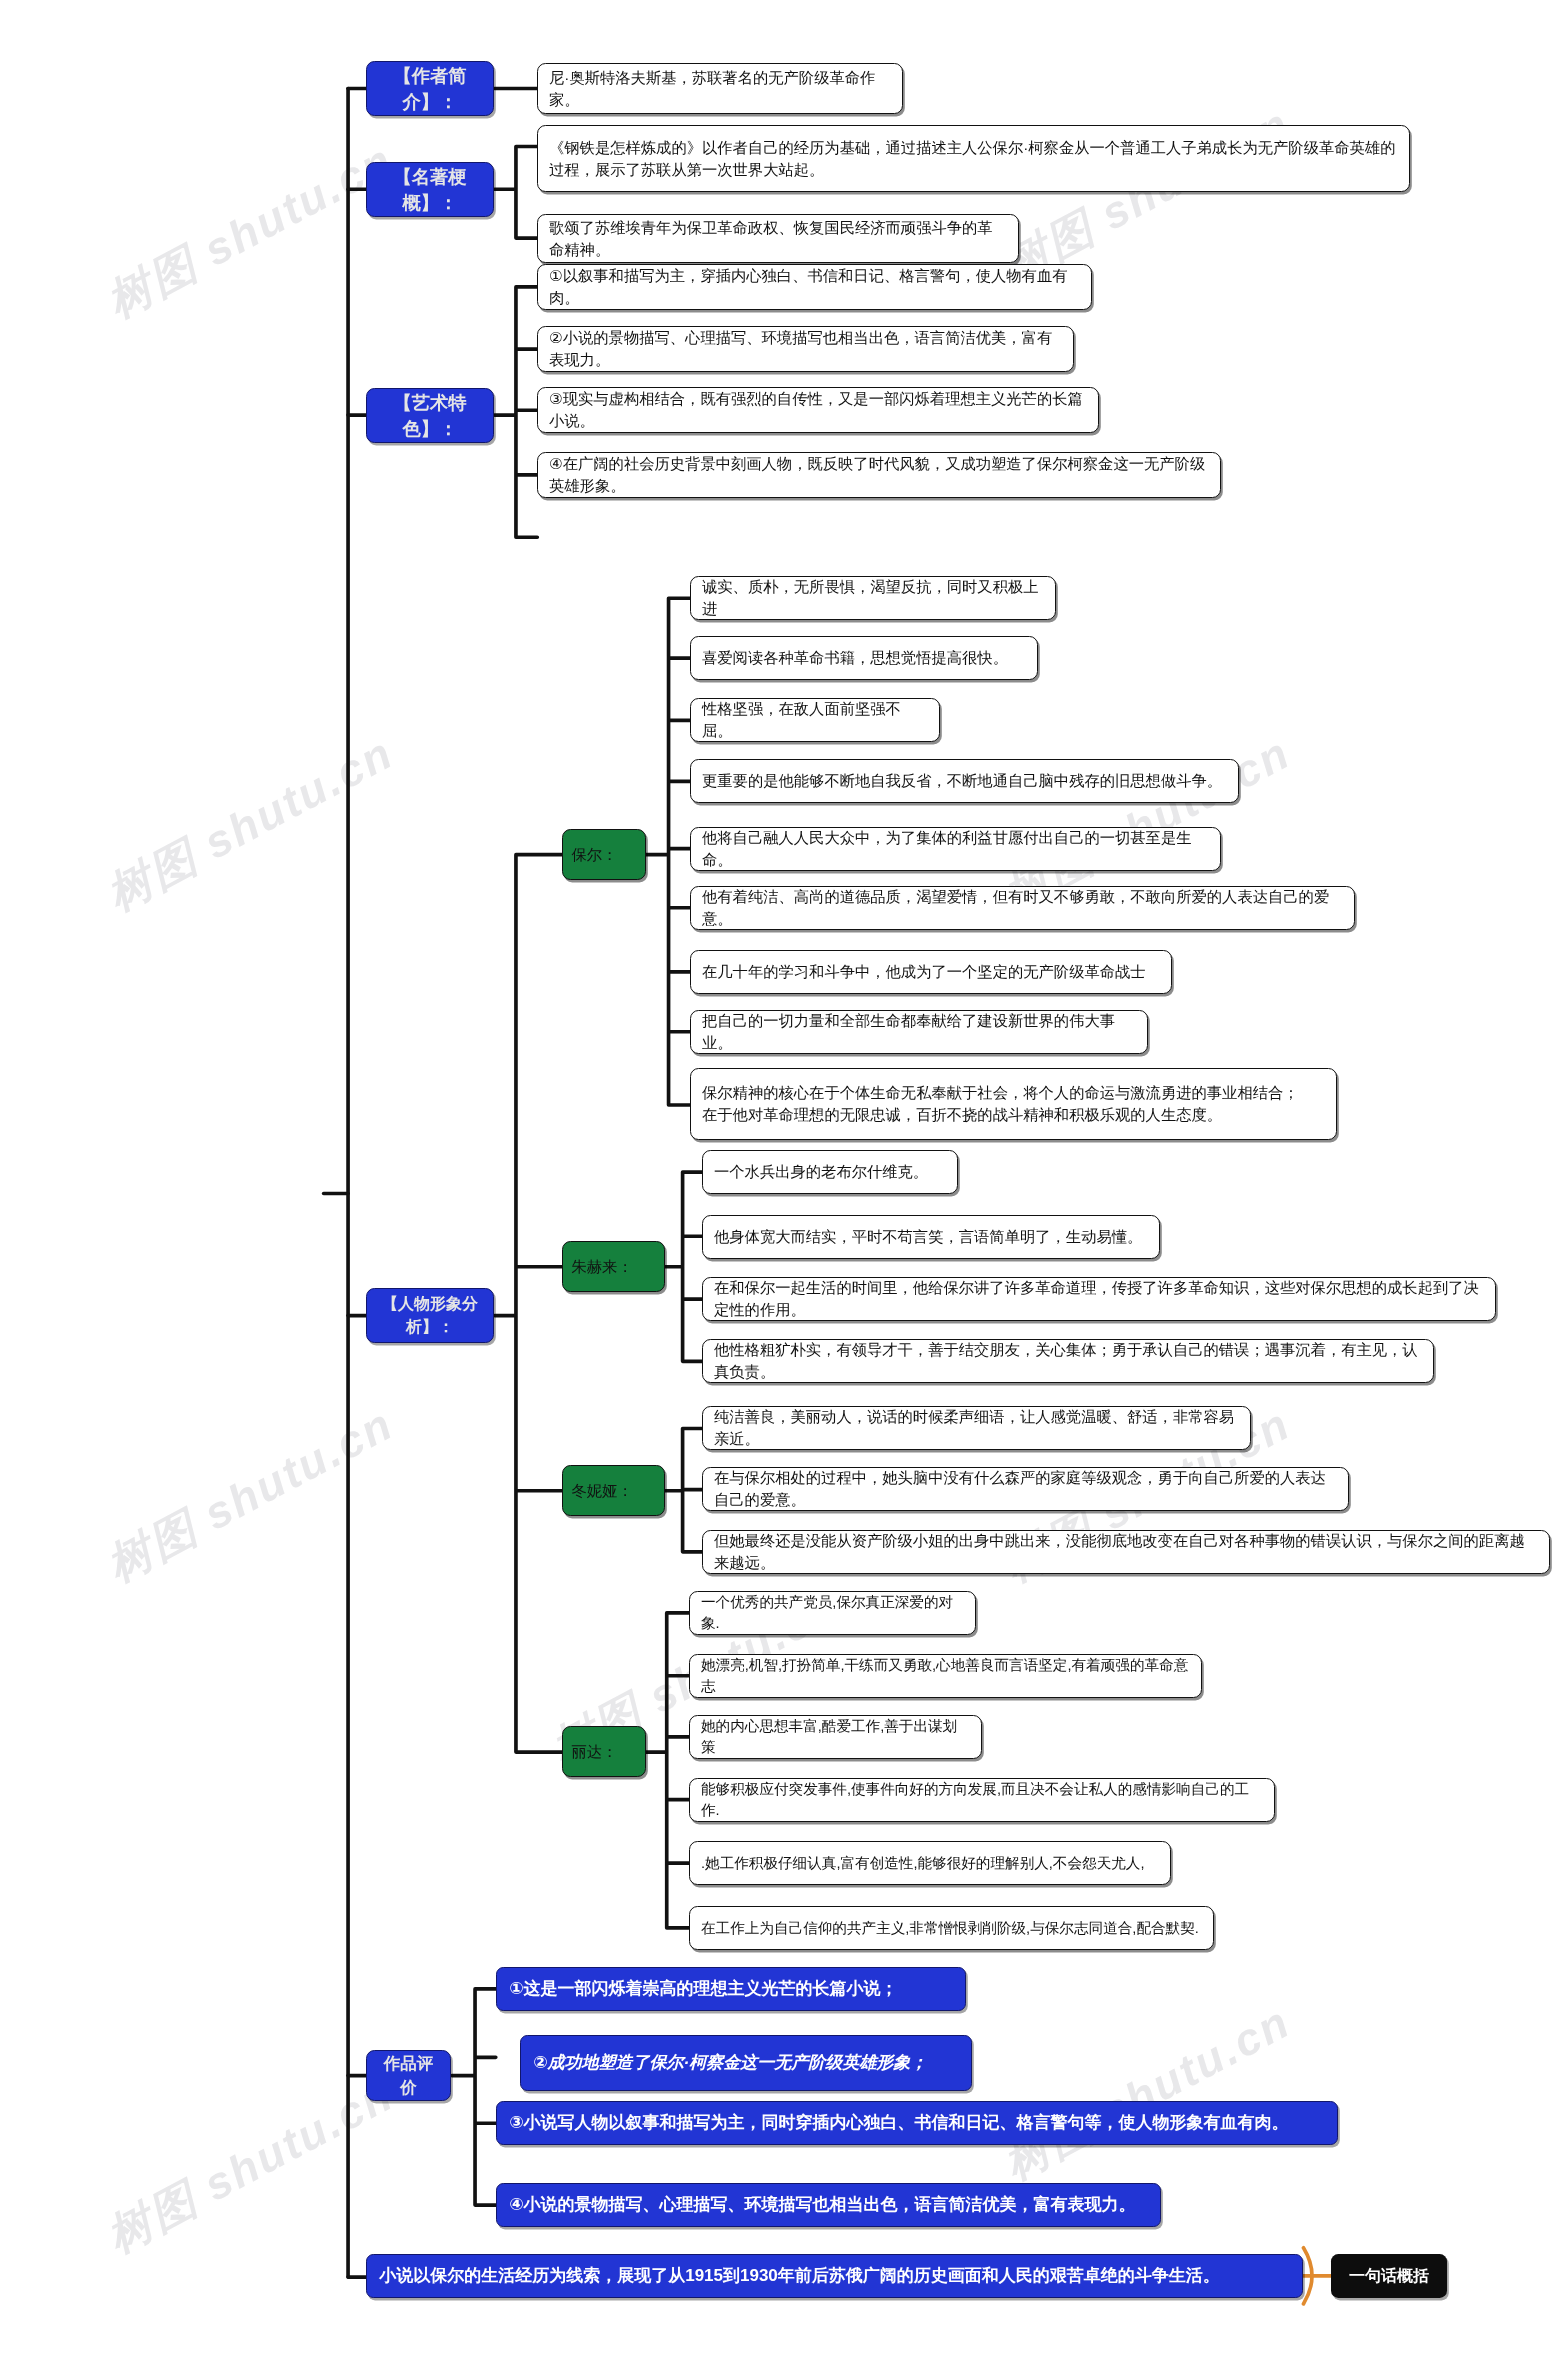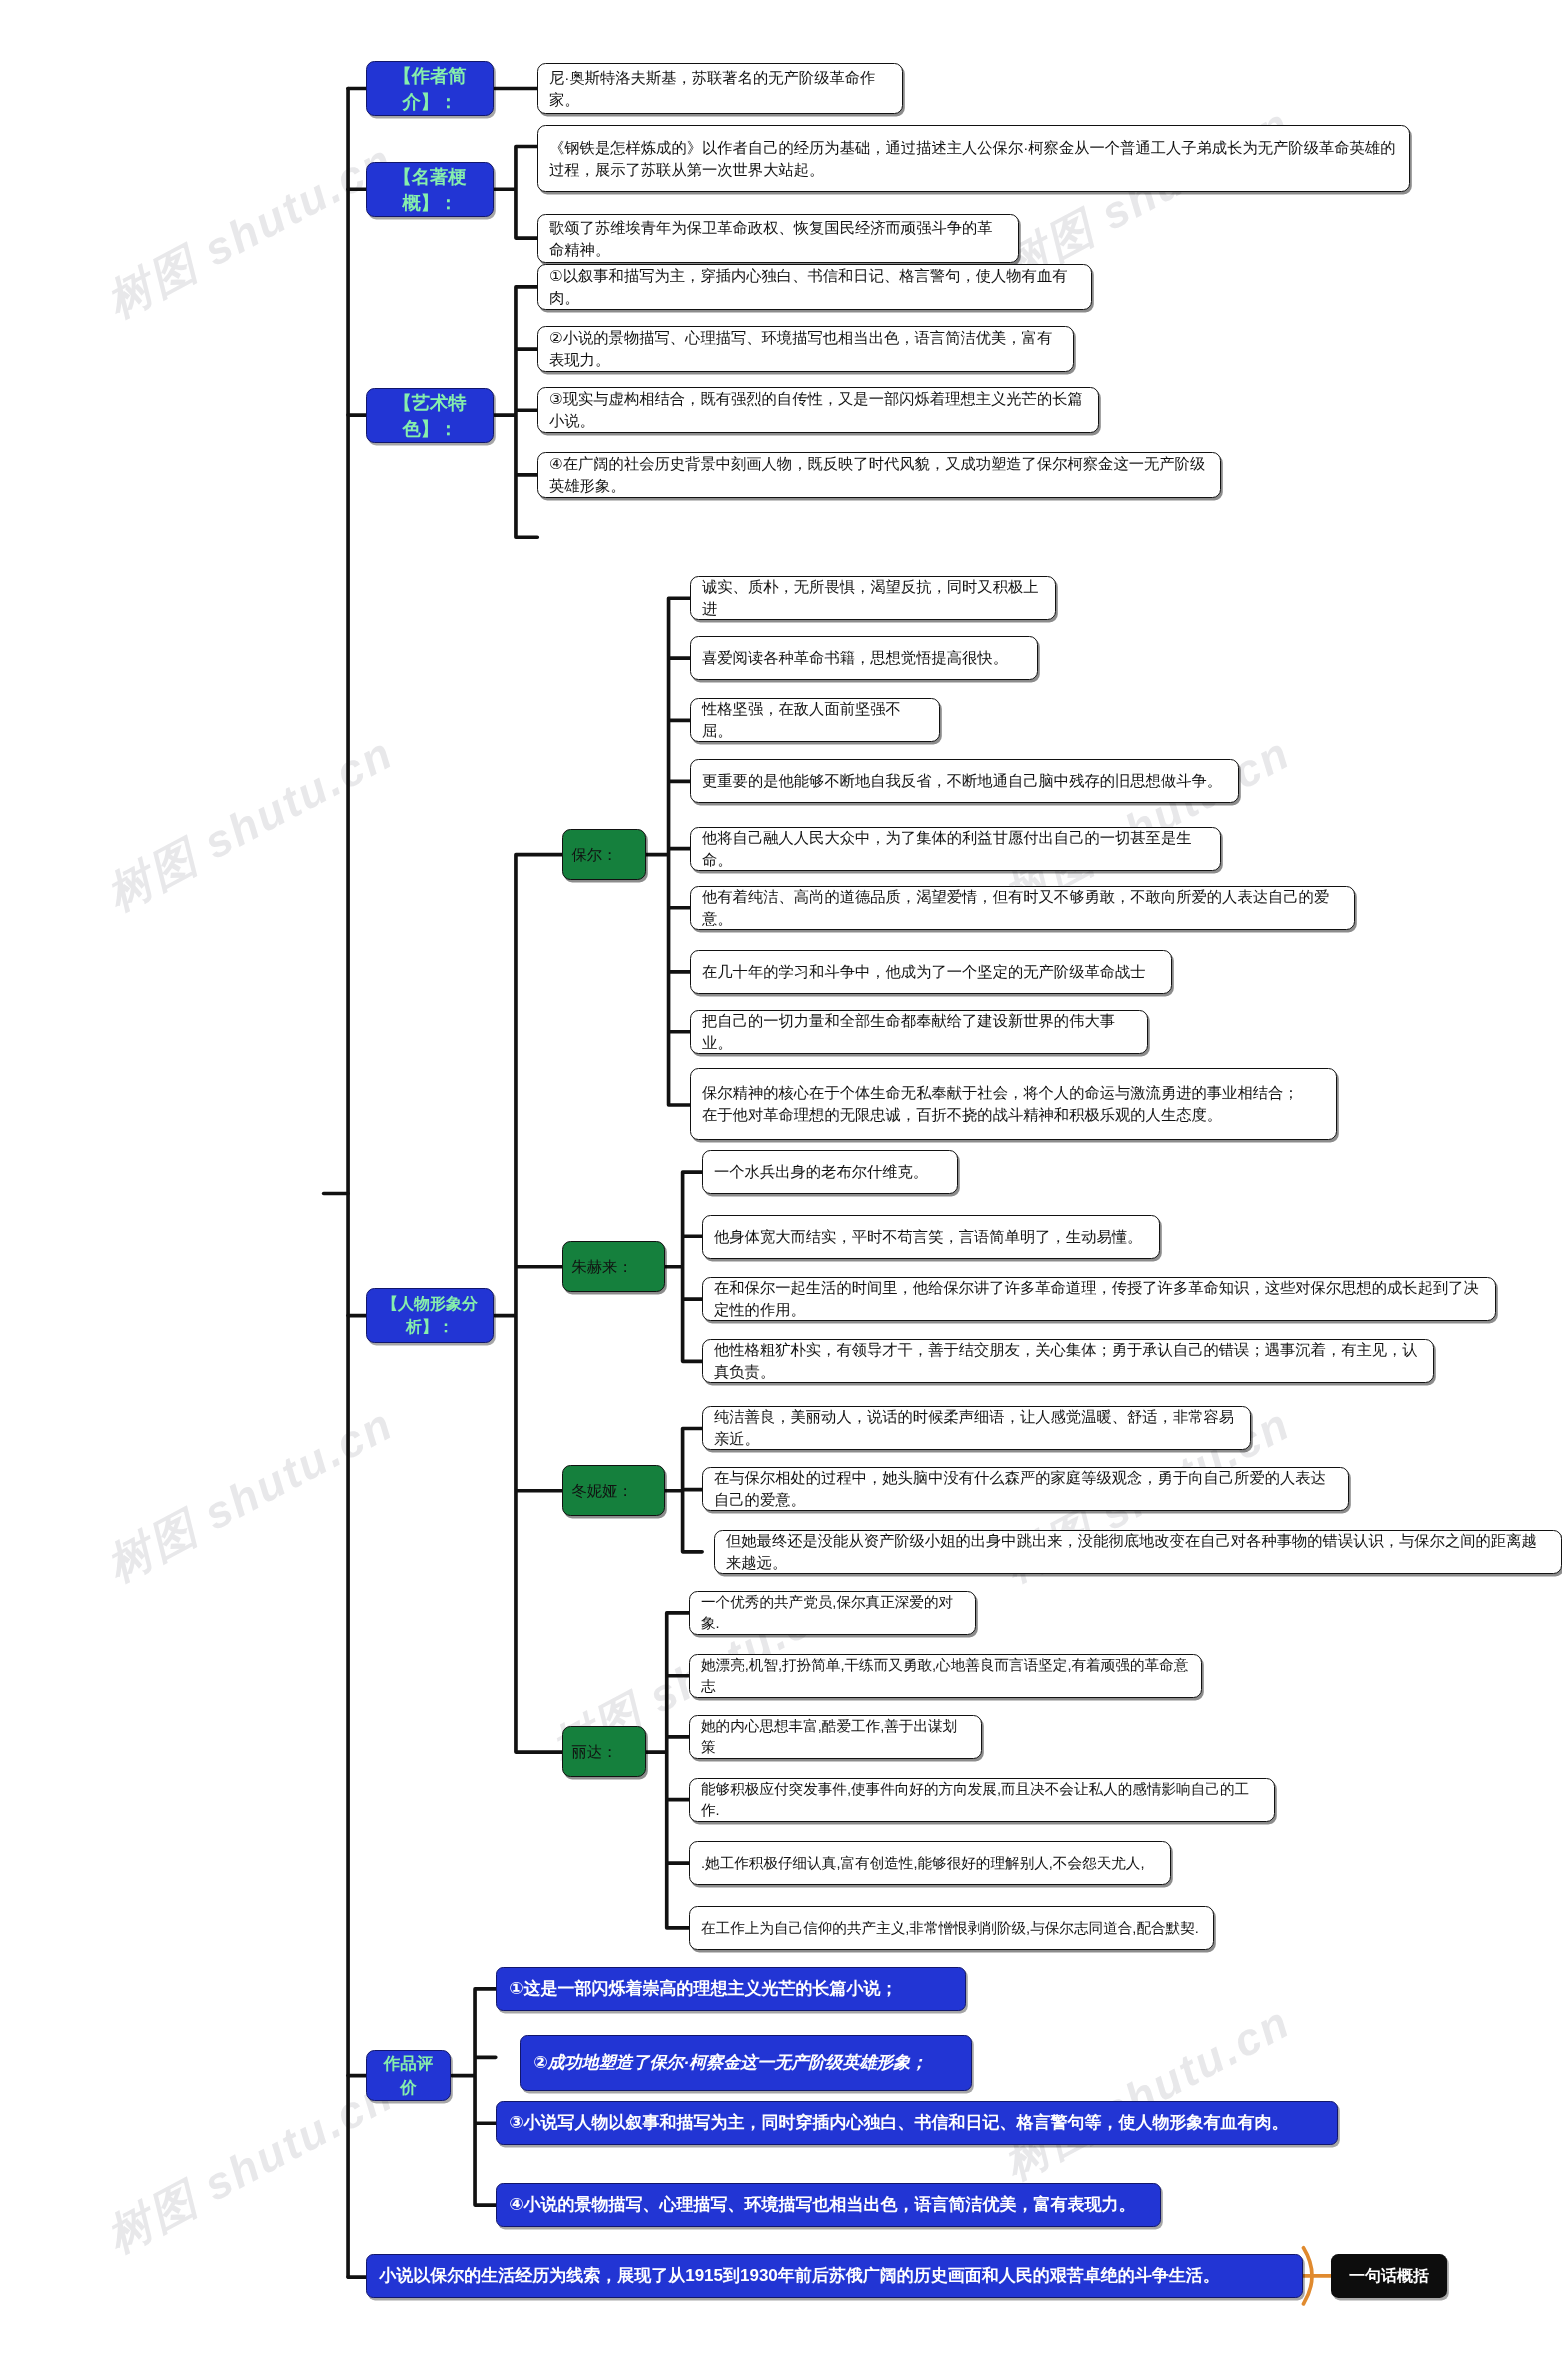--- a/index.html
+++ b/index.html
@@ -49,21 +49,21 @@
     text-align: center;
     justify-content: center;
     font-size: 20px;
     font-weight: 600;
     padding: 9.8px 11px;
     box-shadow: 1.8px 2.4px 0 rgba(0,0,0,0.35);
   }
   
   .blue-pill {
     background: #2235d4;
-    color: #86efac;
+    color: #e5e5e5;
     border: 1.2px solid #11166b;
     border-radius: 8.5px;
     text-align: center;
     justify-content: center;
     font-size: 18.3px;
     font-weight: 600;
     padding: 7.3px 9.8px;
     box-shadow: 1.8px 2.4px 0 rgba(0,0,0,0.35);
   }
   
@@ -255,21 +255,21 @@
 
   <div class="node chip" style="left:562px; top:1465px; width:103px; height:51px;">
     <div class="inner">冬妮娅：</div>
   </div>
   <div class="node leaf" style="left:702px; top:1406px; width:549px; height:44px;">
     <div class="inner">纯洁善良，美丽动人，说话的时候柔声细语，让人感觉温暖、舒适，非常容易亲近。</div>
     </div>
   <div class="node leaf" style="left:702px; top:1467px; width:647px; height:44px;">
     <div class="inner">在与保尔相处的过程中，她头脑中没有什么森严的家庭等级观念，勇于向自己所爱的人表达自己的爱意。</div>
     </div>
-  <div class="node leaf" style="left:702px; top:1530px; width:848px; height:44px;margin-left:12px;">
+  <div class="node leaf" style="left:702px; top:1530px; width:848px; height:44px;">
     <div class="inner">但她最终还是没能从资产阶级小姐的出身中跳出来，没能彻底地改变在自己对各种事物的错误认识，与保尔之间的距离越来越远。</div>
     </div>
 
   <div class="node chip" style="left:562px; top:1726px; width:84px; height:51px;">
     <div class="inner">丽达：</div>
   </div>
   <div class="node leaf small" style="left:689px; top:1591px; width:287px; height:44px;">
     <div class="inner">一个优秀的共产党员,保尔真正深爱的对象.</div>
     </div>
   <div class="node leaf small" style="left:689px; top:1654px; width:513px; height:44px;">

